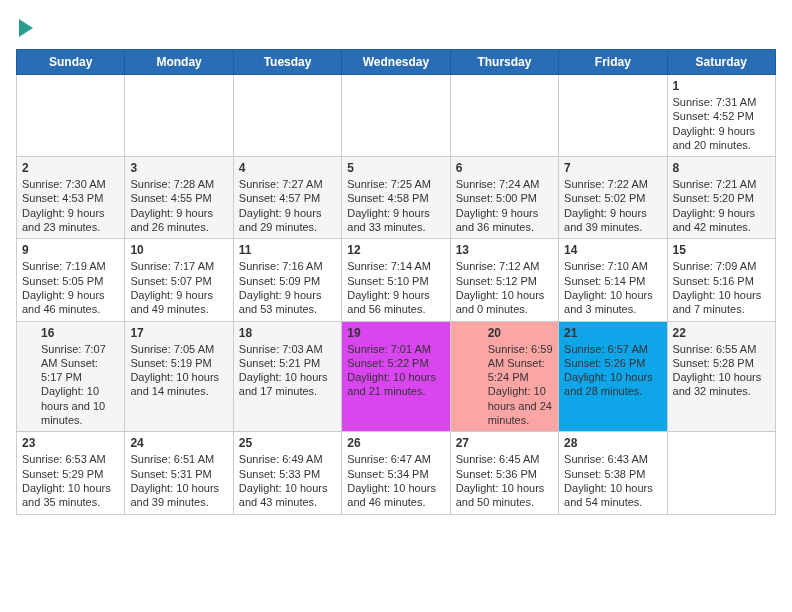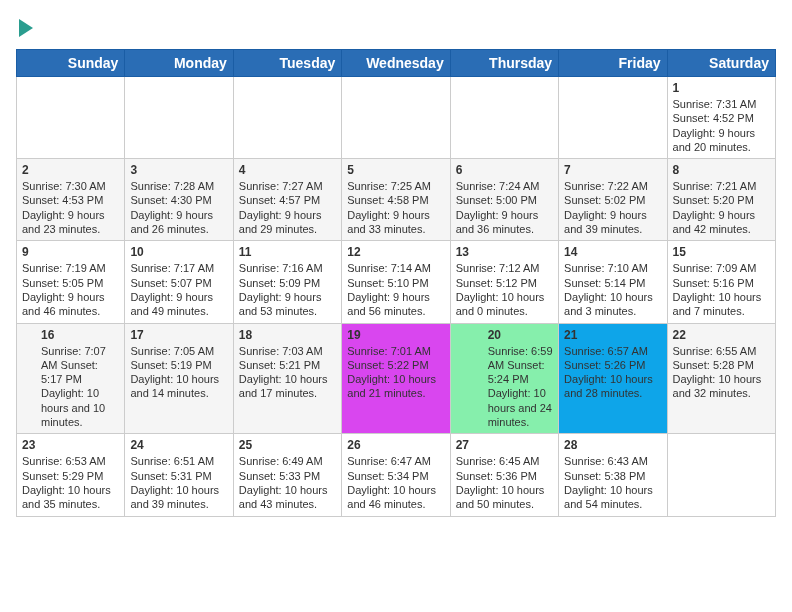--- a/index.html
+++ b/index.html
@@ -34,23 +34,23 @@
       color: #555;
     }
     .calendar {
       width: 100%;
       border-collapse: collapse;
       font-size: 10px;
     }
     .calendar th {
       background: #2a6db5;
       color: #fff;
-      text-align: right;
+      text-align: center;
       padding: 5px 6px;
-      font-size: 14px;
+      font-size: 12px;
       font-weight: bold;
       border: 1px solid #1a5da5;
     }
     .calendar td {
       border: 1px solid #ccc;
       vertical-align: top;
       padding: 4px 5px;
       width: calc(100% / 7);
       height: 80px;
       background: #fff;
@@ -121,21 +121,21 @@
       <tr>
         <td style="background: rgb(245, 245, 245);">
           <div class="day-number">2</div>
           <div class="day-info">Sunrise: 7:30 AM
 Sunset: 4:53 PM
 Daylight: 9 hours and 23 minutes.</div>
         </td>
         <td style="background: rgb(245, 245, 245);">
           <div class="day-number">3</div>
           <div class="day-info">Sunrise: 7:28 AM
-Sunset: 4:30 PM
+Sunset: 4:55 PM
 Daylight: 9 hours and 26 minutes.</div>
         </td>
         <td style="background: rgb(245, 245, 245);">
           <div class="day-number">4</div>
           <div class="day-info">Sunrise: 7:27 AM
 Sunset: 4:57 PM
 Daylight: 9 hours and 29 minutes.</div>
         </td>
         <td style="background: rgb(245, 245, 245);">
           <div class="day-number">5</div>
@@ -224,21 +224,21 @@
           <div class="day-info">Sunrise: 7:03 AM
 Sunset: 5:21 PM
 Daylight: 10 hours and 17 minutes.</div>
         </td>
         <td style="background: #d946ef;">
           <div class="day-number">19</div>
           <div class="day-info">Sunrise: 7:01 AM
 Sunset: 5:22 PM
 Daylight: 10 hours and 21 minutes.</div>
         </td>
-        <td style="background: #86efac; padding-left: 37px;">
+        <td style="background: #fca5a5; padding-left: 37px;">
           <div class="day-number">20</div>
           <div class="day-info">Sunrise: 6:59 AM
 Sunset: 5:24 PM
 Daylight: 10 hours and 24 minutes.</div>
         </td>
         <td style="background: #0ea5e9;">
           <div class="day-number">21</div>
           <div class="day-info">Sunrise: 6:57 AM
 Sunset: 5:26 PM
 Daylight: 10 hours and 28 minutes.</div>

